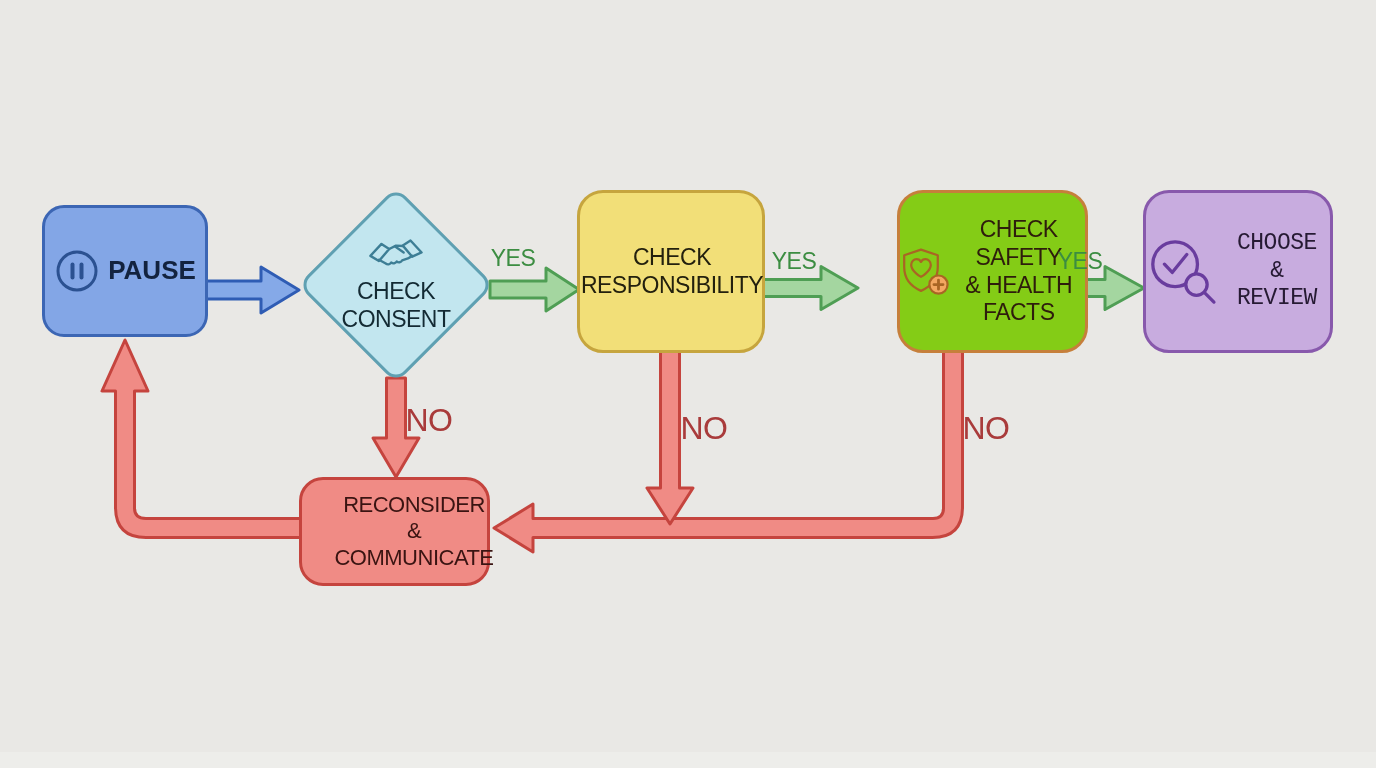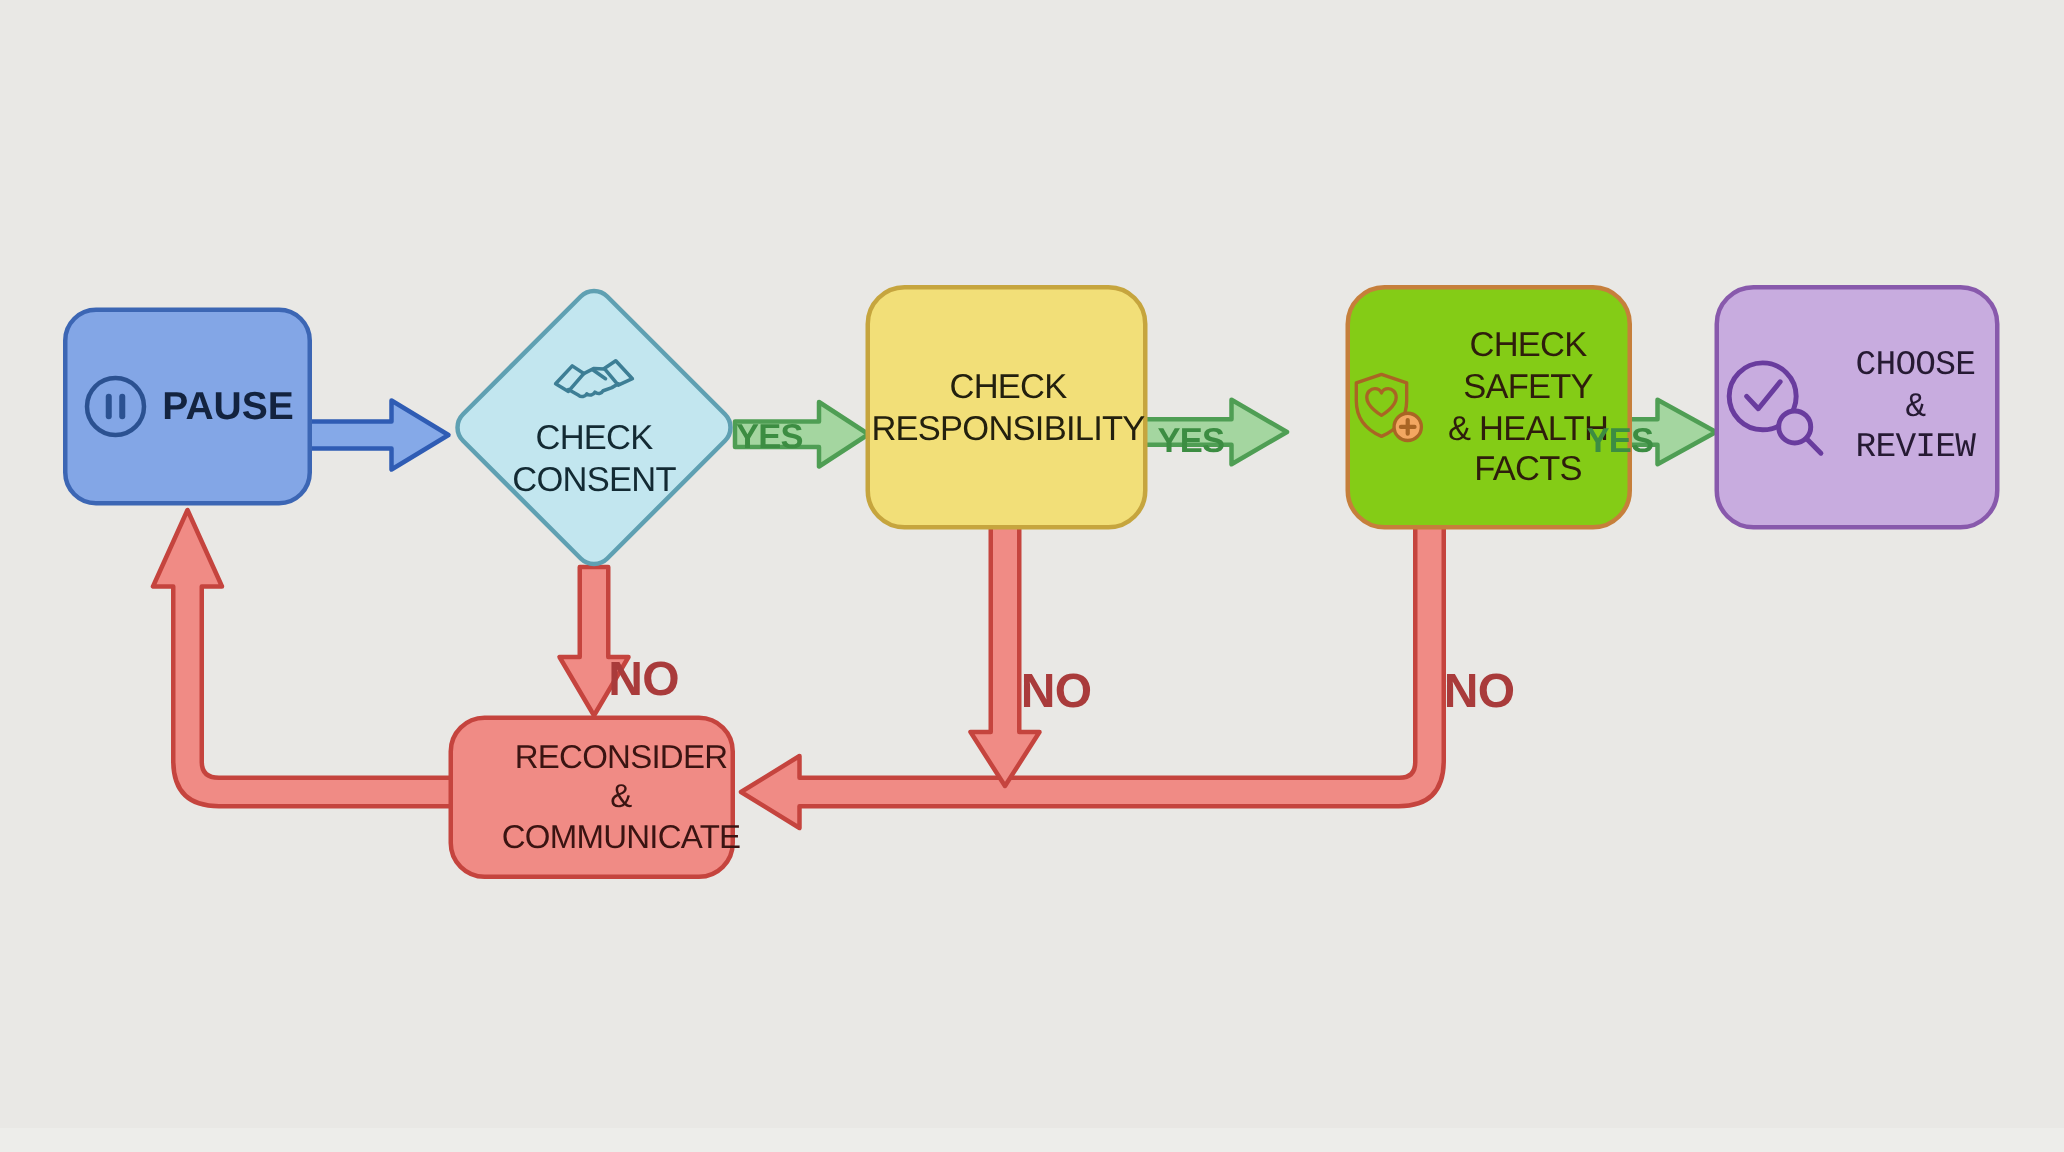--- a/index.html
+++ b/index.html
@@ -47,21 +47,21 @@
     position:absolute;inset:0;display:flex;flex-direction:column;
     align-items:center;justify-content:center;gap:4px;
   }
   .diamond-content .label{
     white-space:pre-line;text-align:center;font-size:23px;font-weight:500;
     line-height:1.2;letter-spacing:-0.5px;color:#132A33;
   }
   
   .edge-label{
     position:absolute;z-index:3;transform:translate(-50%,-50%);
-    font-weight:700;letter-spacing:-0.5px;margin-top:33px;
+    font-weight:400;letter-spacing:-0.5px;
   }
   .edge-label.yes{font-size:23px;color:#3C8D42;}
   .edge-label.no{font-size:32px;color:#A93B3B;}
   .icon{display:block;}
 </style>
 </head>
 <body>
 
 <div class="stage">
 

